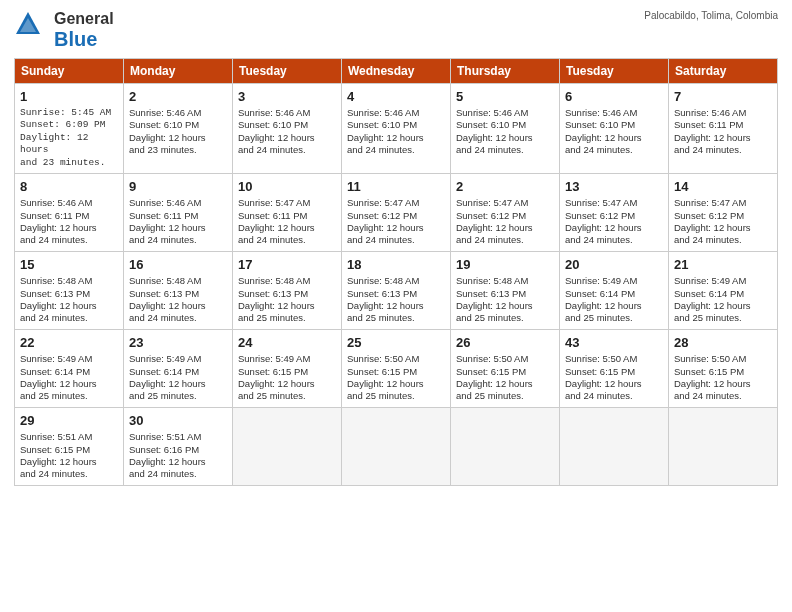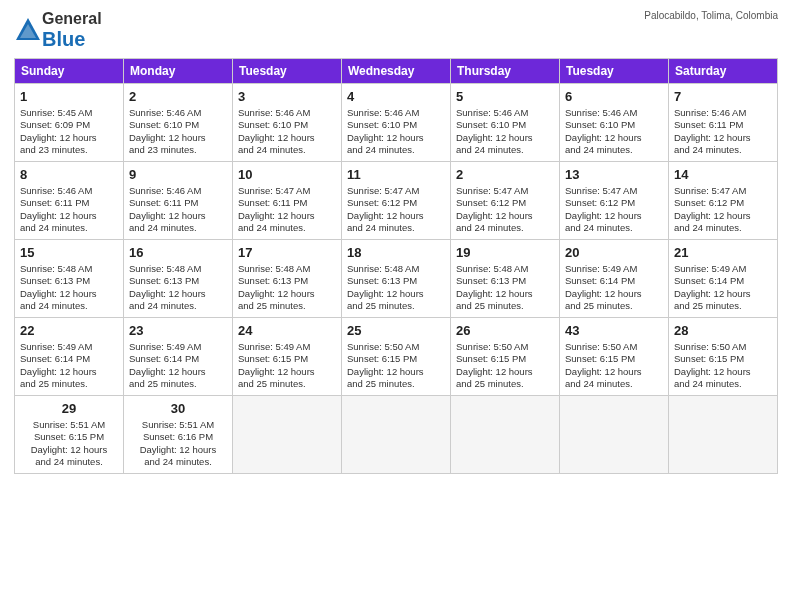--- a/index.html
+++ b/index.html
@@ -17,22 +17,22 @@
       padding: 10px 14px;
     }
     .header {
       display: flex;
       justify-content: space-between;
       align-items: flex-start;
       margin-bottom: 8px;
     }
     .logo {
       display: flex;
-      align-items: center;
-      gap: 0;
+      align-items: flex-start;
+      gap: 12px;
     }
     .logo-text {
       display: flex;
       flex-direction: column;
       line-height: 1.1;
     }
     .logo-general {
       font-size: 16px;
       font-weight: bold;
       color: #333;
@@ -58,21 +58,21 @@
     .subtitle {
       font-size: 10px;
       color: #555;
     }
     .calendar {
       width: 100%;
       border-collapse: collapse;
       border: 1px solid #ccc;
     }
     .calendar th {
-      background-color: #6d28d9;
+      background-color: #c2410c;
       color: #fff;
       text-align: left;
       padding: 5px 6px;
       font-size: 12px;
       font-weight: bold;
       border: 1px solid #ccc;
     }
     .calendar td {
       vertical-align: top;
       padding: 4px 5px;
@@ -94,21 +94,20 @@
       display: block;
       margin-bottom: 2px;
     }
     .day-info {
       font-size: 9.5px;
       color: #333;
       line-height: 1.3;
     }
     tr:last-child td {
       height: 68px;
-      text-align: center;
     }
   </style>
 </head>
 <body>
 
 <div class="page">
   <div class="header">
     <div class="logo">
       <svg class="logo-icon" viewBox="0 0 28 28">
         <polygon points="14,2 26,24 2,24" fill="#1a6db5"></polygon>
@@ -134,21 +133,21 @@
           <th>Wednesday</th>
           <th>Thursday</th>
           <th>Tuesday</th>
           <th>Saturday</th>
         </tr>
     </thead>
     <tbody id="calendar-body">
     <tr>
           <td>
             <span class="day-number">1</span>
-            <div class="day-info" style="white-space: pre-line;">Sunrise: 5:45 AM
+            <div class="day-info" style="white-space: pre-line; font-family: Liberation Mono, monospace;">Sunrise: 5:45 AM
 Sunset: 6:09 PM
 Daylight: 12 hours
 and 23 minutes.</div>
           </td>
           <td>
             <span class="day-number">2</span>
             <div class="day-info" style="white-space: pre-line;">Sunrise: 5:46 AM
 Sunset: 6:10 PM
 Daylight: 12 hours
 and 23 minutes.</div>

